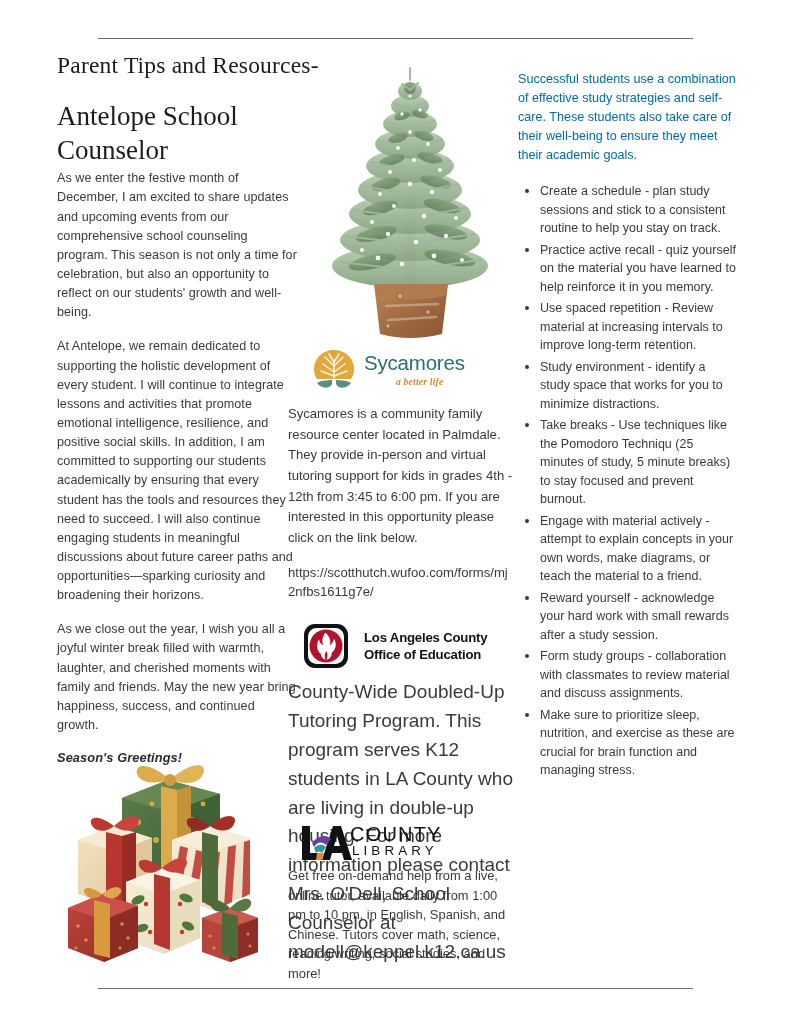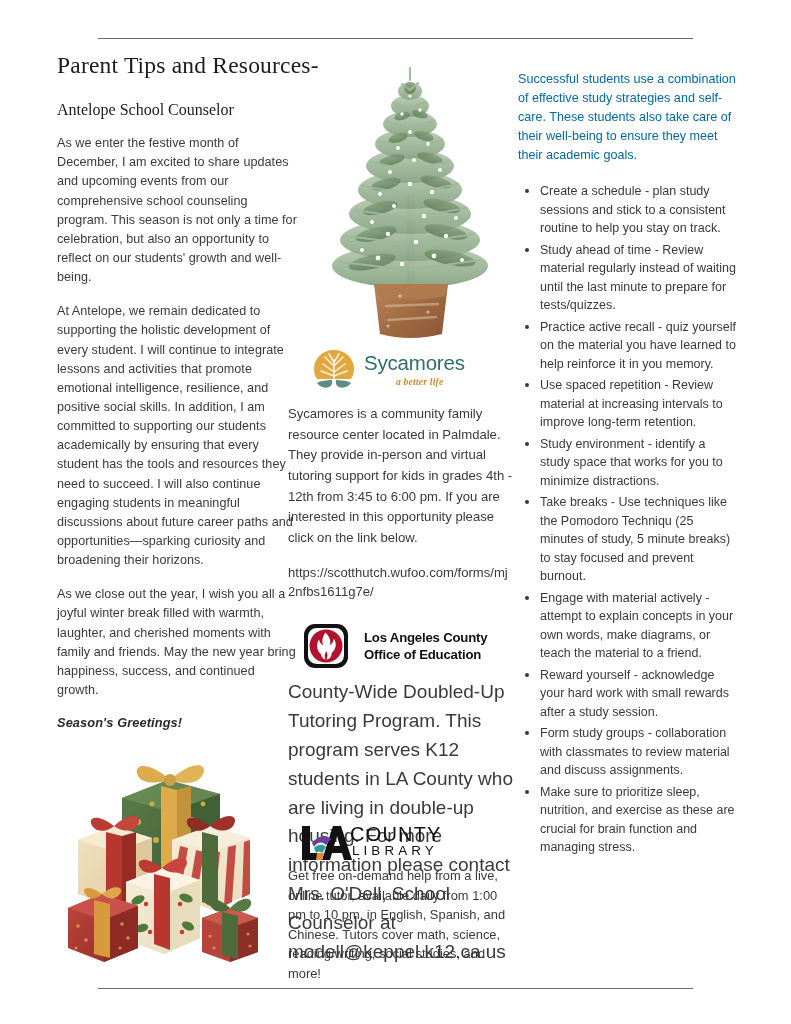--- a/index.html
+++ b/index.html
@@ -49,24 +49,24 @@
     font-size: 23.5px;
     font-weight: 400;
     color: #1c1c1c;
     letter-spacing: 0.2px;
     margin: 0 0 22px 0;
     line-height: 1.12;
     white-space: nowrap;
   }
   .title-sub {
     font-family: "Liberation Serif", "DejaVu Serif", serif;
-    font-size: 16px;
+    font-size: 27px;
     font-weight: 400;
     color: #1c1c1c;
-    margin: 0 0 14px 0;
+    margin: 0 0 2px 0;
     line-height: 1.24;
   }
   .title-right {
     font-family: "Liberation Serif", "DejaVu Serif", serif;
     font-size: 19.5px;
     font-weight: 400;
     color: #1c1c1c;
     text-align: center;
     margin: 0 0 26px 0;
     line-height: 1.2;
@@ -584,21 +584,20 @@
   </div>
 
   <div class="mid-block mid-lacl-text">
     <p class="mid-text"> Get free on-demand help from a live, online tutor, available daily from 1:00 pm to 10 pm, in English, Spanish, and Chinese. Tutors cover math, science, reading/writing, social studies, and more!</p>
   </div>
 
   <div class="col col-right">
     <p class="right-intro">Successful students use a combination of effective study strategies and self-care. These students also take care of their well-being to ensure they meet their academic goals.</p>
     <ul class="tips">
       <li>Create a schedule - plan study sessions and stick to a consistent routine to help you stay on track.</li>
-      <li>Study ahead of time - Review material regularly instead of waiting until the last minute to prepare for tests/quizzes.</li>
       <li>Practice active recall - quiz yourself on the material you have learned to help reinforce it in you memory.</li>
       <li>Use spaced repetition - Review material at increasing intervals to improve long-term retention.</li>
       <li>Study environment - identify a study space that works for you to minimize distractions.</li>
       <li>Take breaks - Use techniques like the Pomodoro Techniqu (25 minutes of study, 5 minute breaks) to stay focused and prevent burnout.</li>
       <li>Engage with material actively - attempt to explain concepts in your own words, make diagrams, or teach the material to a friend.</li>
       <li>Reward yourself - acknowledge your hard work with small rewards after a study session.</li>
       <li>Form study groups - collaboration with classmates to review material and discuss assignments.</li>
       <li>Make sure to prioritize sleep, nutrition, and exercise as these are crucial for brain function and managing stress.</li>
     </ul>
   </div>

